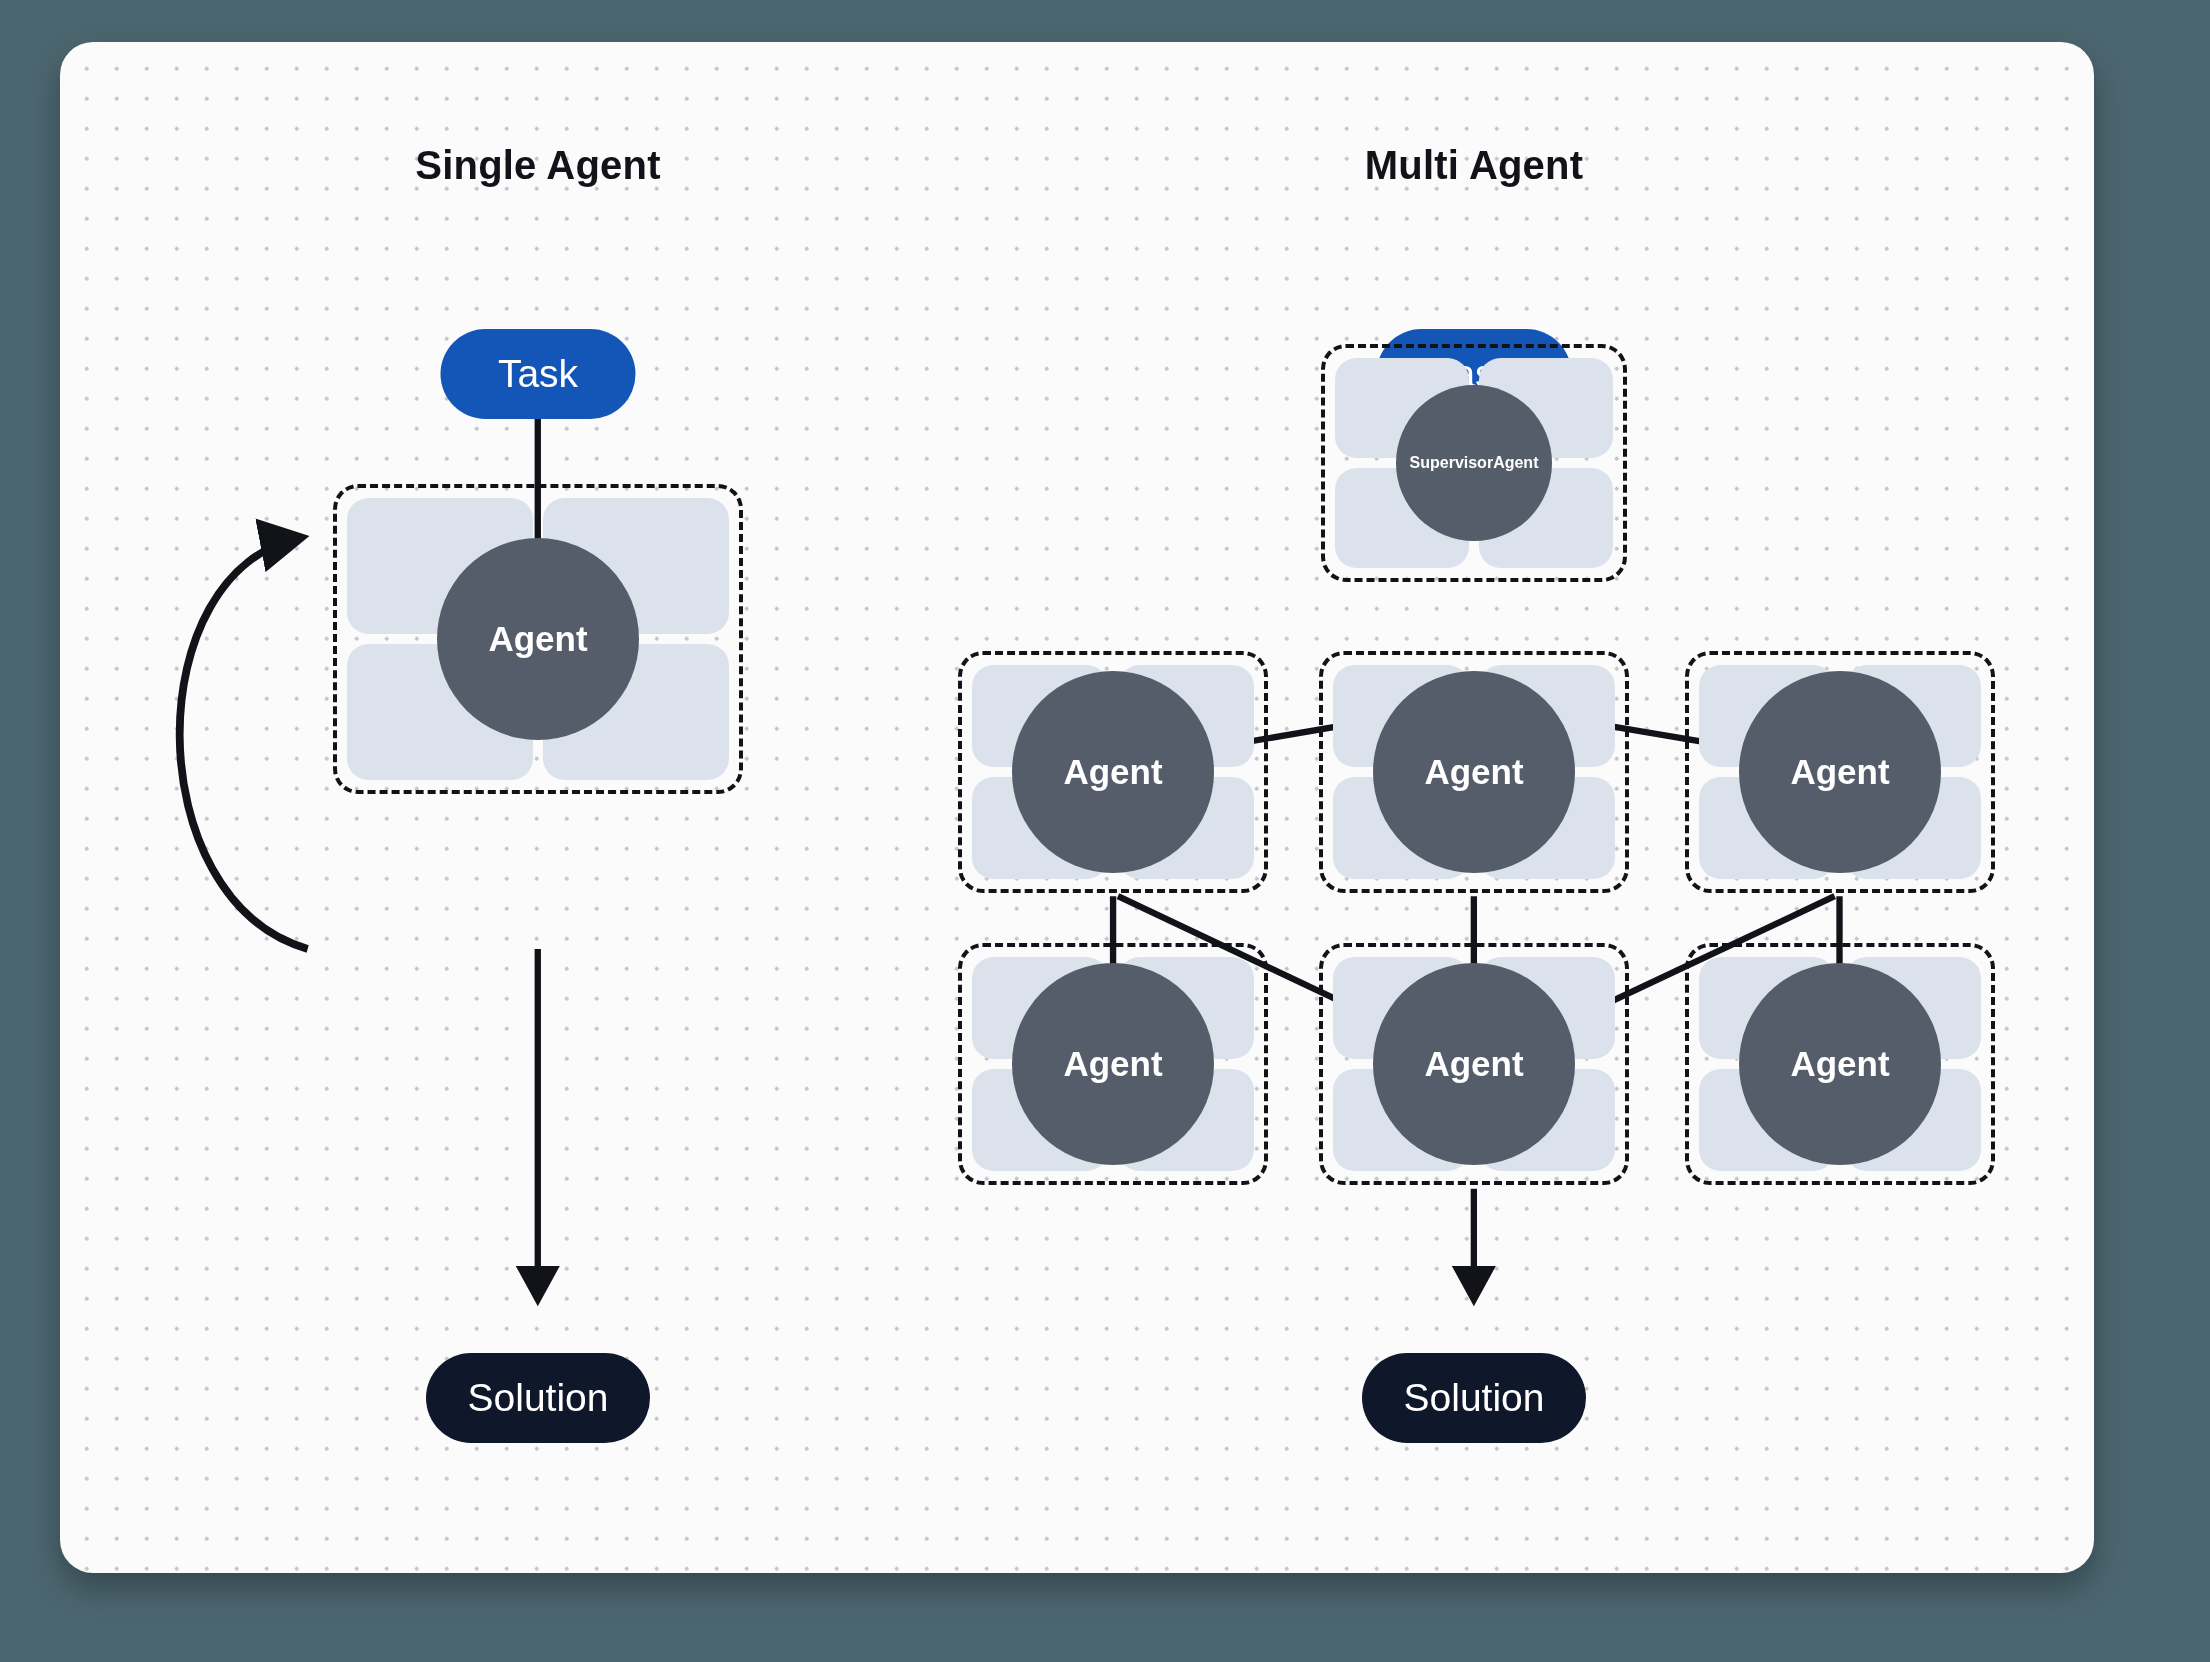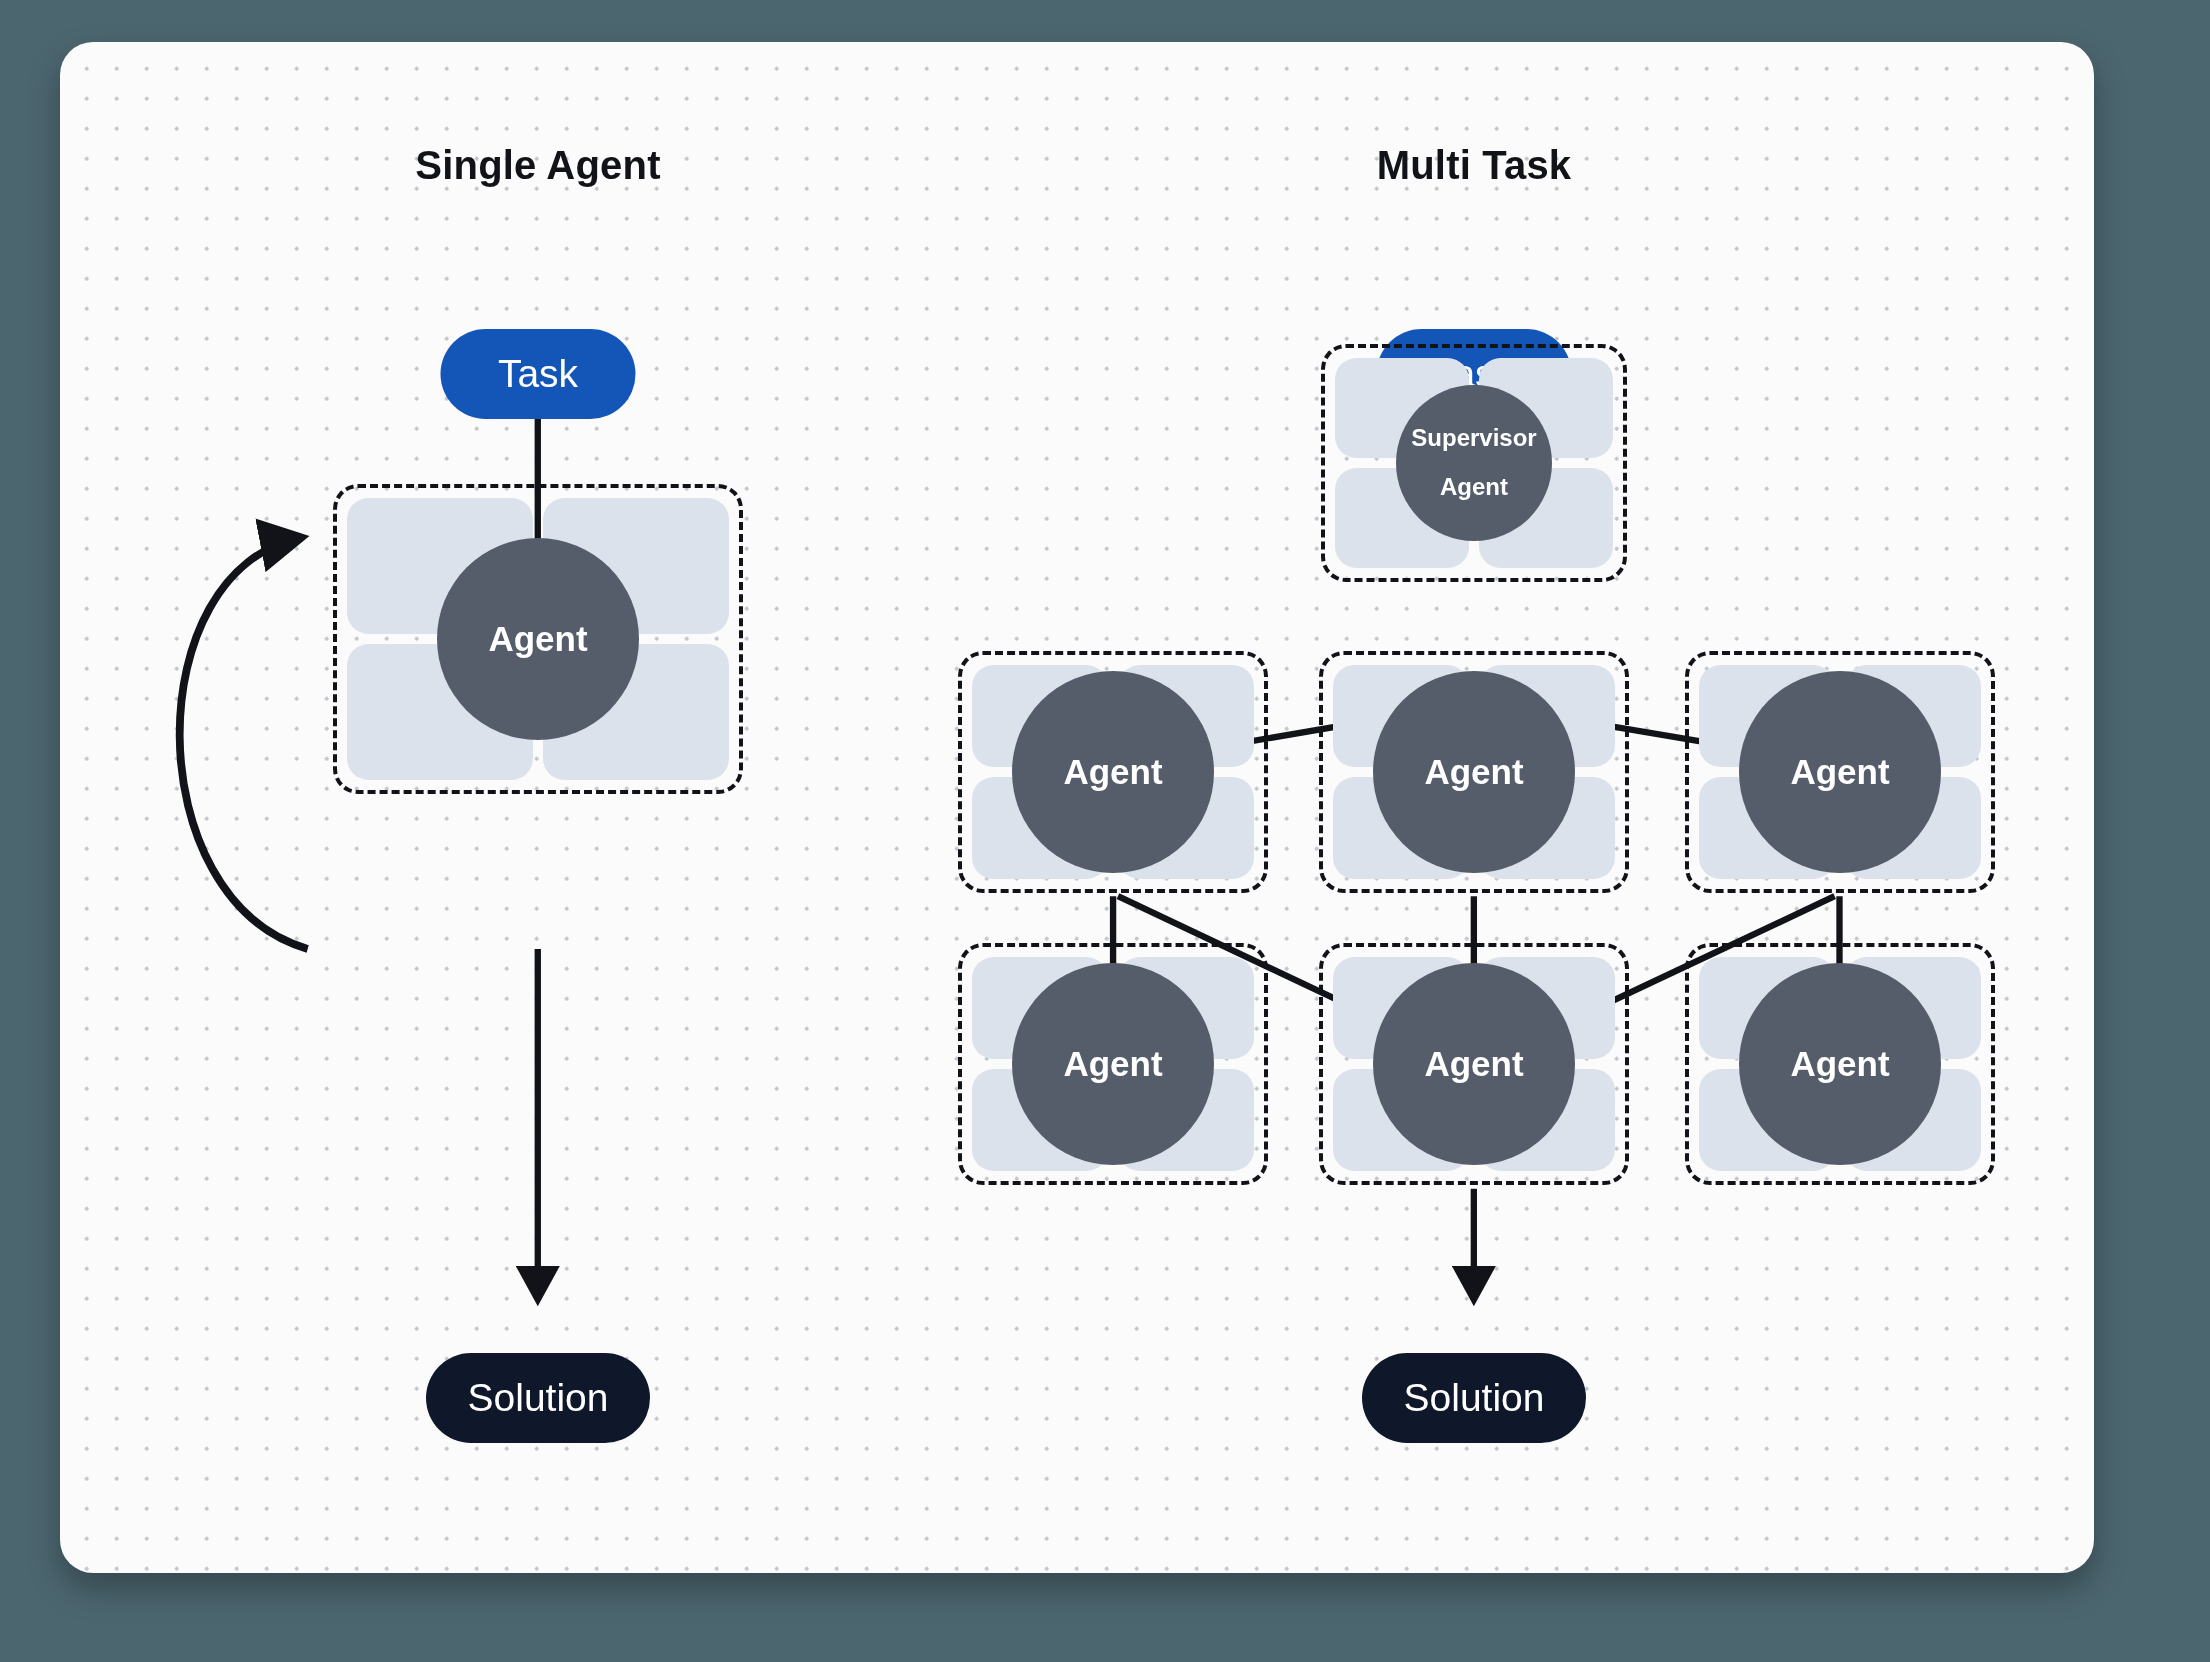--- a/index.html
+++ b/index.html
@@ -110,21 +110,21 @@
     background: #555c6a;
     display: flex;
     align-items: center;
     justify-content: center;
     text-align: center;
     color: #ffffff;
     font-weight: bold;
     line-height: 1.04;
   }
   .agent-core.lg { width: 202px; height: 202px; font-size: 35px; }
-  .agent-core.sm { width: 156px; height: 156px; font-size: 24px; flex-direction: column; }
+  .agent-core.sm { width: 156px; height: 156px; font-size: 16px; }
 </style>
 </head>
 <body>
 
 <div id="stage">
   <div id="card">
     <div id="card-dots"></div>
 
     <svg id="edges" viewBox="0 0 2086 1570" xmlns="http://www.w3.org/2000/svg">
       <defs>
@@ -143,21 +143,21 @@
           <path d="M 1080 876 L 1080 1040"></path>
           <path d="M 1085 876 L 1428 1038"></path>
           <path d="M 1450 876 L 1450 1040"></path>
           <path d="M 1820 876 L 1476 1038"></path>
           <path d="M 1825 876 L 1825 1040"></path>
           <path d="M 1450 1176 L 1450 1290"></path>
         </g>
     </svg>
 
     <div class="col-title" style="left: 478px; top: 101px;">Single Agent</div>
-    <div class="col-title" style="left: 1414px; top: 101px;">Multi Task</div>
+    <div class="col-title" style="left: 1414px; top: 101px;">Multi Agent</div>
 
     <div class="pill task" style="left: 478px; top: 287px;">Task</div>
 
     <div class="agent-group" style="left: 478px; top: 442px; width: 410px; height: 310px;">
       <div class="petals">
         <div class="petal"></div>
         <div class="petal"></div>
         <div class="petal"></div>
         <div class="petal"></div>
       </div>

